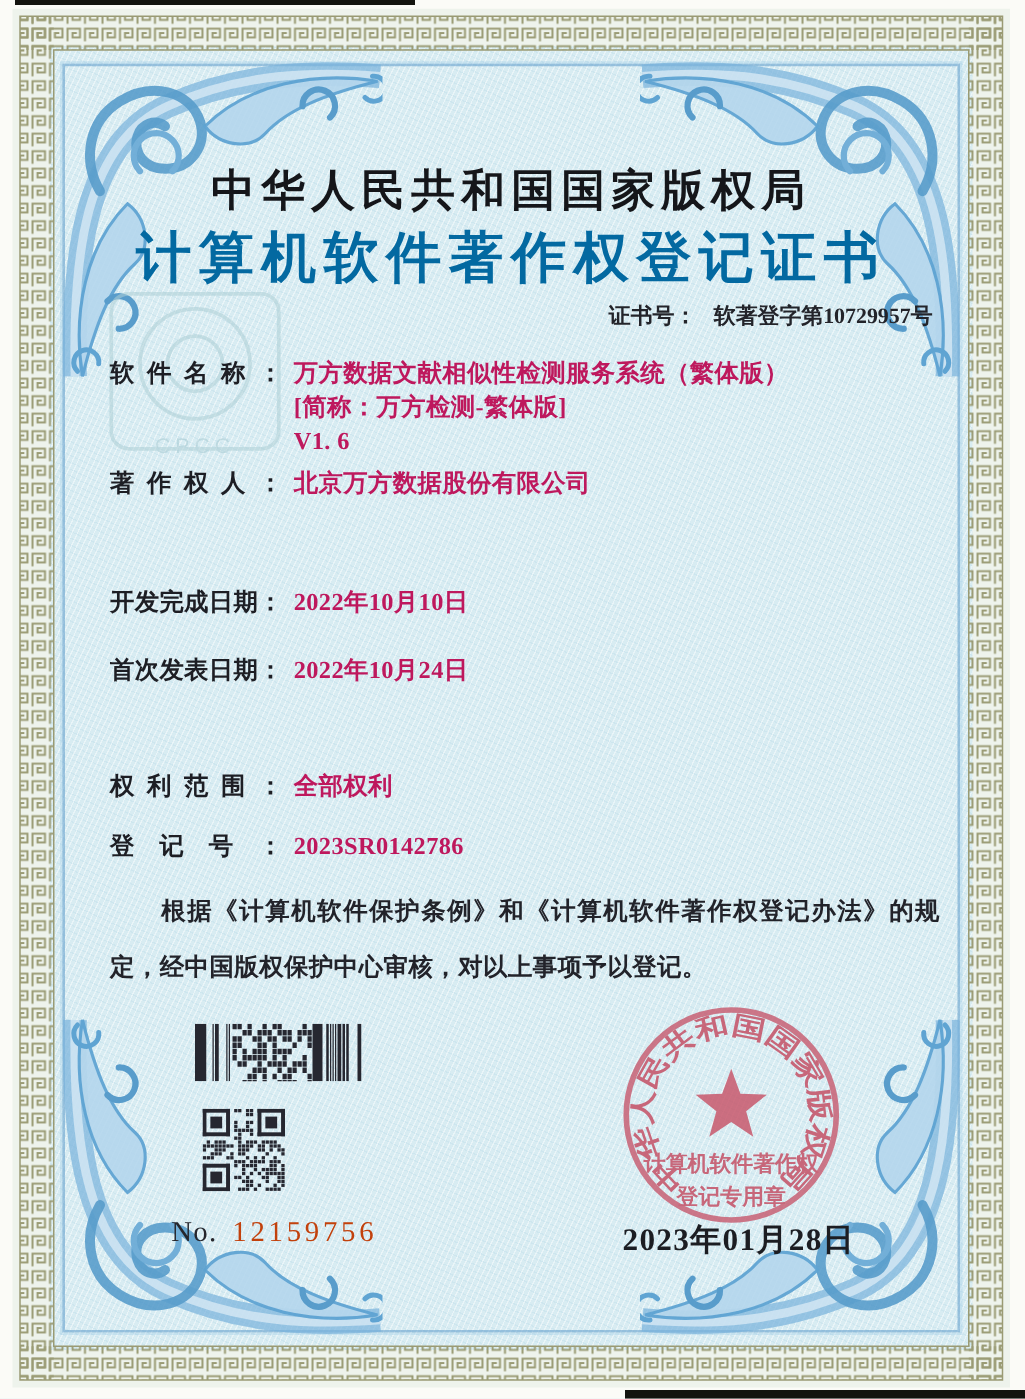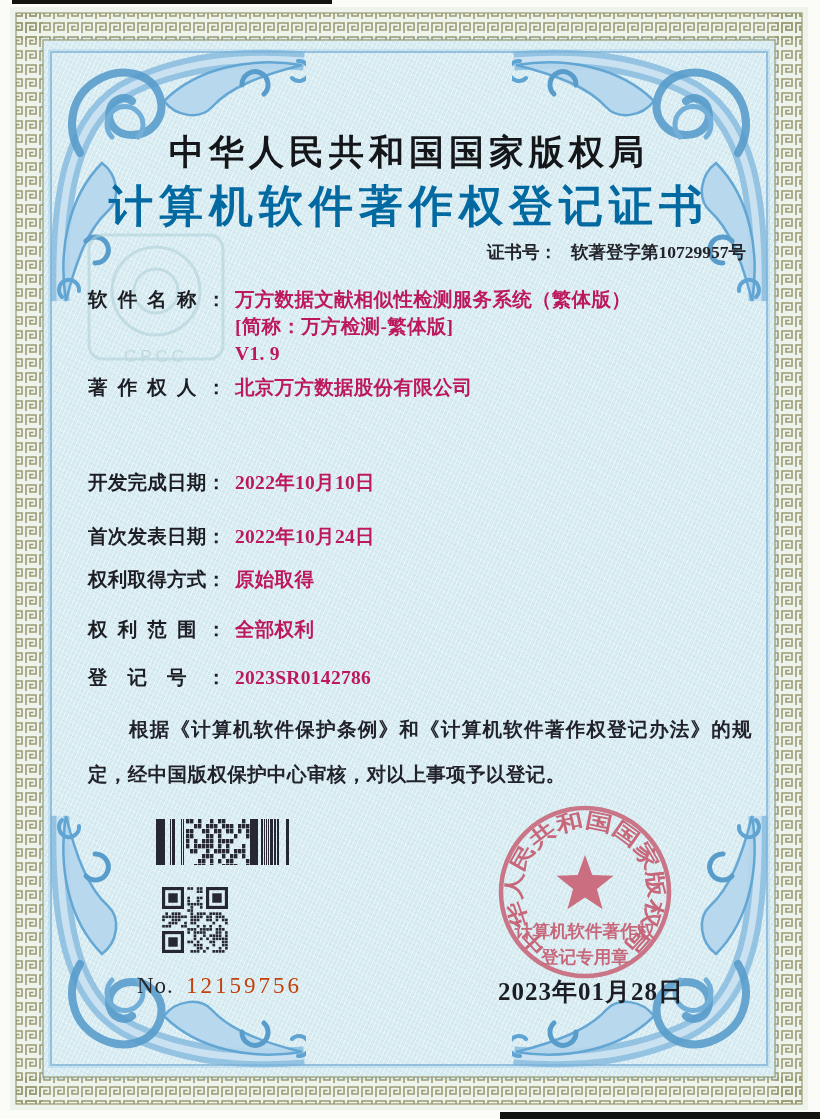--- a/index.html
+++ b/index.html
@@ -164,43 +164,39 @@
 
     <div class="certno-line">
       <span>证书号：</span><span class="gap"></span><span>软著登字第10729957号</span>
     </div>
 
     <div class="row" style="top:279px">
       <span class="lbl">软件名称：</span>
       <div class="val">
         <div>万方数据文献相似性检测服务系统（繁体版）</div>
         <div>[简称：万方检测-繁体版]</div>
-        <div>V1. 9</div>
+        <div>V1. 6</div>
       </div>
     </div>
 
     <div class="row" style="top:367px">
       <span class="lbl">著作权人：</span>
       <div class="val">北京万方数据股份有限公司</div>
     </div>
 
     <div class="row" style="top:462px">
       <span class="lbl">开发完成日期：</span>
       <div class="val">2022年10月10日</div>
     </div>
 
     <div class="row" style="top:516px">
       <span class="lbl">首次发表日期：</span>
       <div class="val">2022年10月24日</div>
     </div>
 
-    <div class="row" style="top:559px">
-      <span class="lbl">权利取得方式：</span>
-      <div class="val">原始取得</div>
-    </div>
 
     <div class="row" style="top:609px">
       <span class="lbl">权利范围：</span>
       <div class="val">全部权利</div>
     </div>
 
     <div class="row" style="top:657px">
       <span class="lbl">登记号：</span>
       <div class="val">2023SR0142786</div>
     </div>

